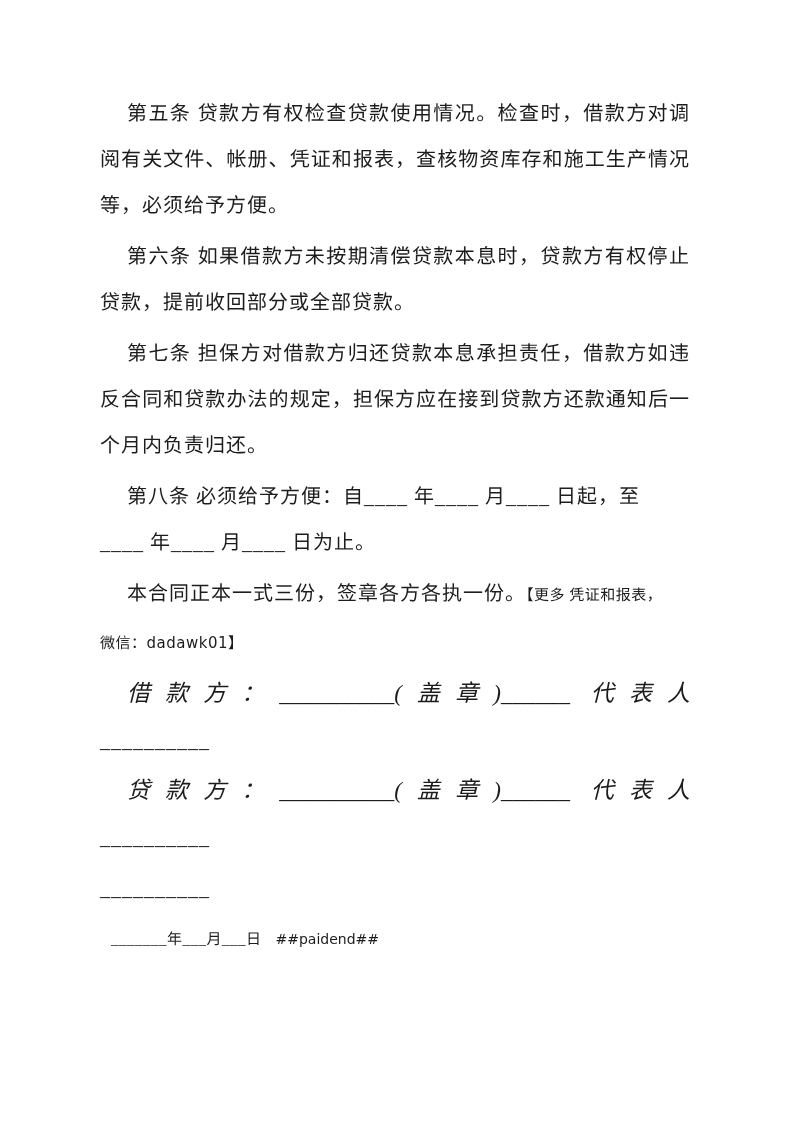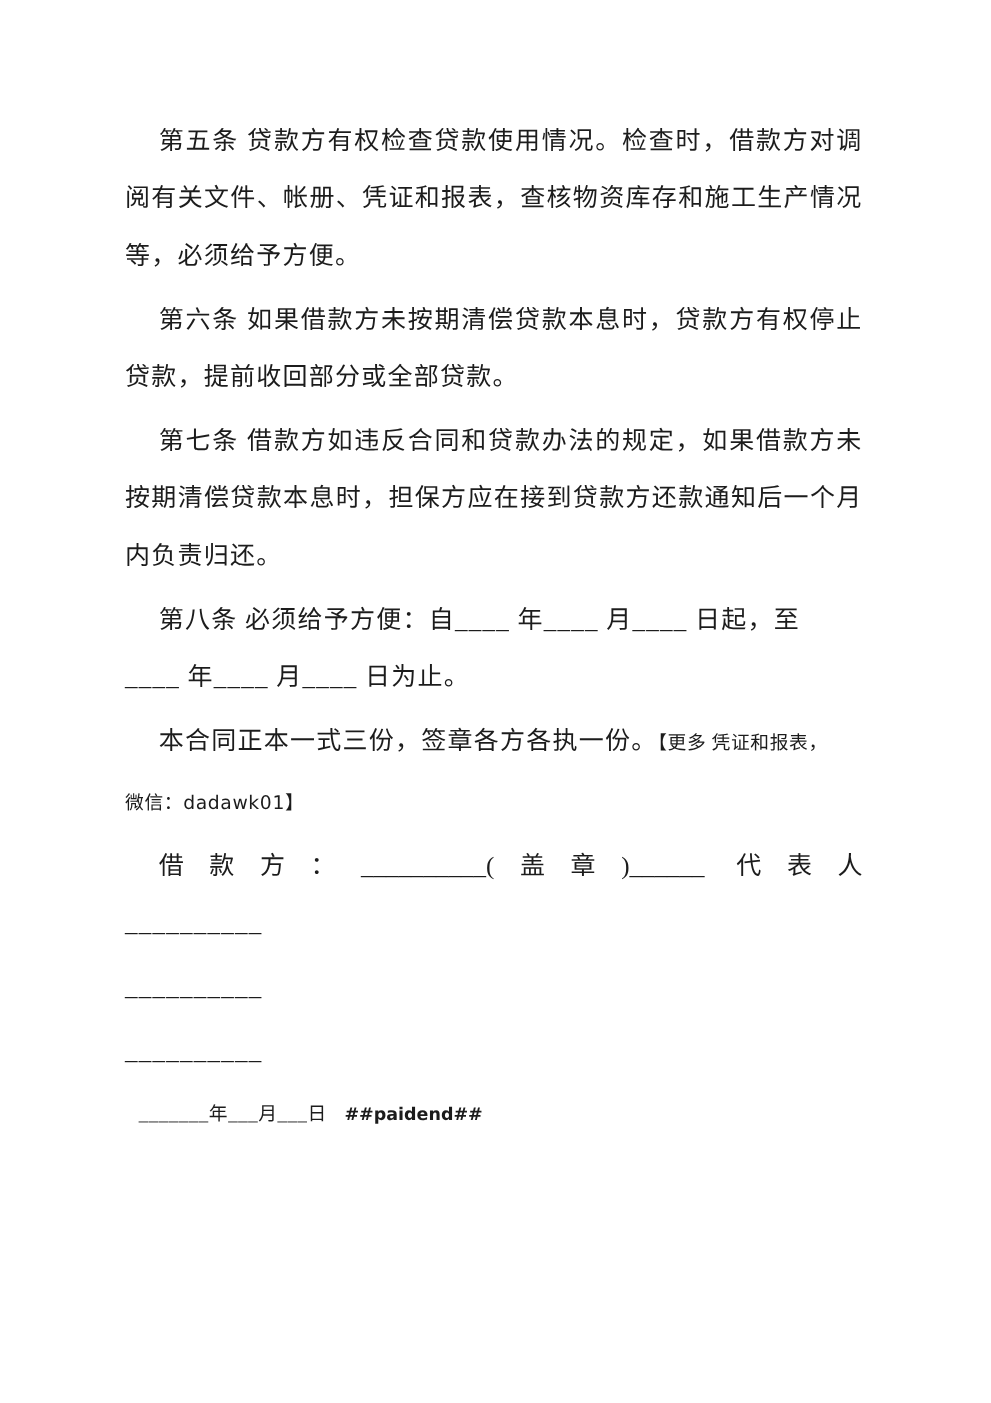--- a/index.html
+++ b/index.html
@@ -39,70 +39,72 @@
   }
   .promo {
     font-size: 15px;
     letter-spacing: 0.5px;
   }
   .promo-latin {
     font-family: "DejaVu Sans", "Liberation Sans", sans-serif;
   }
   .sig-block { margin: 0 0 5px 0; }
   .sig-line1 {
-    font-size: 20px;
+    font-size: 23px;
     line-height: 46px;
     margin: 0;
     text-indent: 27px;
     text-align: justify;
     text-align-last: justify;
+    font-style: italic;
   }
   .sig-line2 {
     font-size: 20px;
     line-height: 46px;
     margin: 0;
     letter-spacing: 1px;
   }
   .date-line {
     font-size: 15px;
     line-height: 46px;
     margin: 4px 0 0 0;
     text-indent: 11px;
     letter-spacing: 0.5px;
   }
   .paid-marker {
     font-family: "DejaVu Sans", "Liberation Sans", sans-serif;
-    font-weight: 700;
+    font-weight: 400;
     font-size: 14px;
     letter-spacing: 0;
     margin-left: 14px;
   }
 </style>
 </head>
 <body>
 
 <div class="page">
 
   <p class="para">第五条 贷款方有权检查贷款使用情况。检查时，借款方对调阅有关文件、帐册、凭证和报表，查核物资库存和施工生产情况等，必须给予方便。</p>
 
   <p class="para">第六条 如果借款方未按期清偿贷款本息时，贷款方有权停止贷款，提前收回部分或全部贷款。</p>
 
-  <p class="para">第七条 借款方如违反合同和贷款办法的规定，如果借款方未按期清偿贷款本息时，担保方应在接到贷款方还款通知后一个月内负责归还。</p>
+  <p class="para">第七条 担保方对借款方归还贷款本息承担责任，借款方如违反合同和贷款办法的规定，担保方应在接到贷款方还款通知后一个月内负责归还。</p>
 
   <p class="para">第八条 必须给予方便：自____ 年____ 月____ 日起，至
 ____ 年____ 月____ 日为止。</p>
 
   <p class="copies-line"><span>本合同正本一式三份，签章各方各执一份。</span><span class="promo">【更多 凭证和报表，</span><br><span class="promo promo-latin">微信：dadawk01】</span></p>
 
   <div class="sig-block">
     <p class="sig-line1">借款方：__________(盖章)______ 代表人</p>
     <p class="sig-line2">__________</p>
   </div>
 
   <div class="sig-block">
+    <p class="sig-line1">贷款方：__________(盖章)______ 代表人</p>
     <p class="sig-line2">__________</p>
   </div>
 
   <div class="sig-block">
     <p class="sig-line2">__________</p>
   </div>
 
   <p class="date-line"><span>_______年___月___日</span><span class="paid-marker">##paidend##</span></p>
 
 </div>

